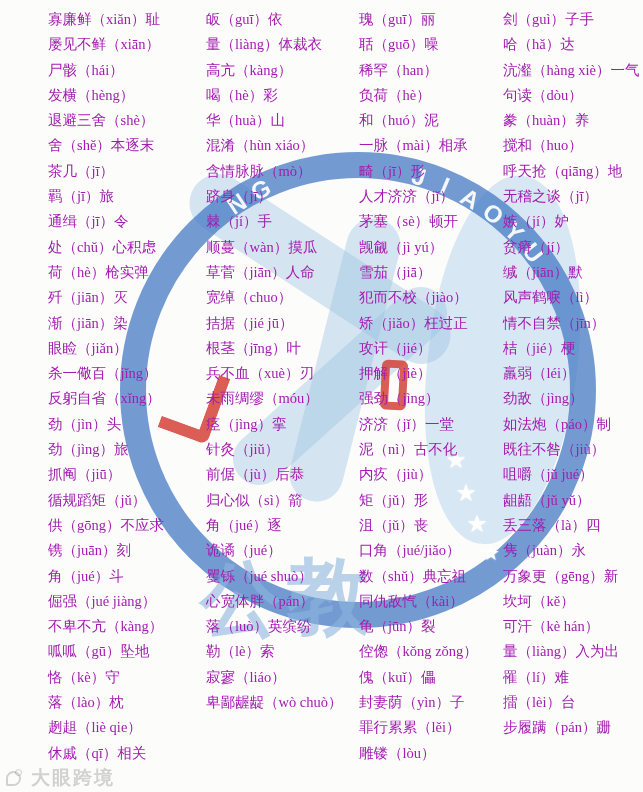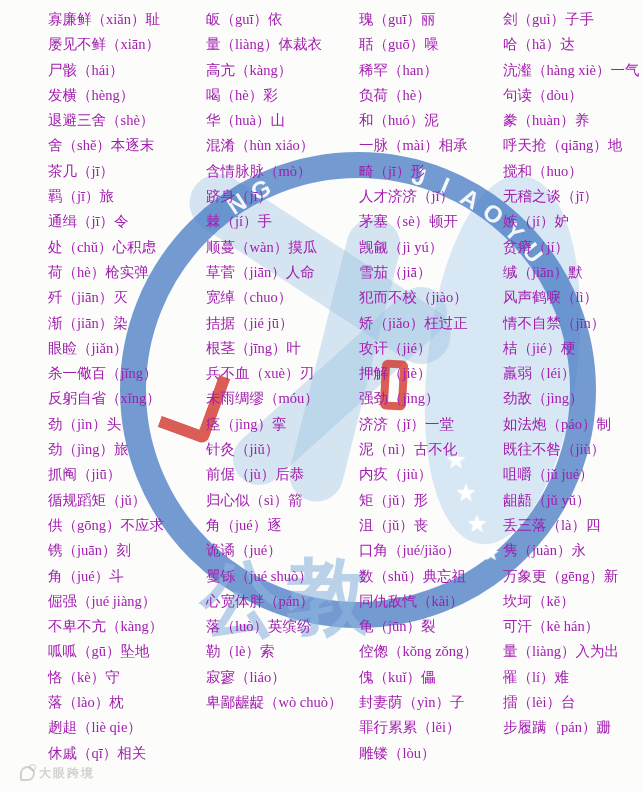--- a/index.html
+++ b/index.html
@@ -59,25 +59,25 @@
     font-size:14.5px;line-height:25.3px;color:#a21caf;
     white-space:nowrap;
   }
   .col-0{left:48px;width:154px;}
   .col-1{left:206px;width:152px;white-space:normal;text-align:justify;}
   .col-2{left:359px;width:146px;}
   .col-3{left:503px;width:140px;}
   .entry{min-height:25.3px;}
   
   .corner-mark{
-    position:absolute;left:20px;top:765px;z-index:2;
-    display:flex;align-items:center;gap:4px;
+    position:absolute;left:6px;top:765px;z-index:2;
+    display:flex;align-items:center;gap:10px;
     color:rgba(130,130,130,0.35);
     font-family:"Liberation Sans","DejaVu Sans",sans-serif;
-    font-size:12px;font-weight:bold;letter-spacing:2px;
+    font-size:19px;font-weight:bold;letter-spacing:2px;
   }
   .corner-icon{
     width:15px;height:15px;border:2px solid rgba(130,130,130,0.35);
     border-radius:50% 50% 50% 10%;position:relative;box-sizing:border-box;
   }
   .corner-icon::after{
     content:"";position:absolute;right:-3px;top:-4px;width:5px;height:5px;
     border:1.5px solid rgba(130,130,130,0.35);border-radius:50%;
   }
 </style>
@@ -206,22 +206,22 @@
         <div class="entry">封妻荫（yìn）子</div>
         <div class="entry">罪行累累（lěi）</div>
         <div class="entry">雕镂（lòu）</div>
       </div>
     <div class="col col-3">
         <div class="entry">刽（guì）子手</div>
         <div class="entry">哈（hǎ）达</div>
         <div class="entry">沆瀣（hàng xiè）一气</div>
         <div class="entry">句读（dòu）</div>
         <div class="entry">豢（huàn）养</div>
+        <div class="entry">搅和（huo）</div>
         <div class="entry">呼天抢（qiāng）地</div>
-        <div class="entry">搅和（huo）</div>
         <div class="entry">无稽之谈（jī）</div>
         <div class="entry">嫉（jí）妒</div>
         <div class="entry">贫瘠（jí）</div>
         <div class="entry">缄（jiān）默</div>
         <div class="entry">风声鹤唳（lì）</div>
         <div class="entry">情不自禁（jīn）</div>
         <div class="entry">桔（jié）梗</div>
         <div class="entry">羸弱（léi）</div>
         <div class="entry">劲敌（jìng）</div>
         <div class="entry">如法炮（páo）制</div>

